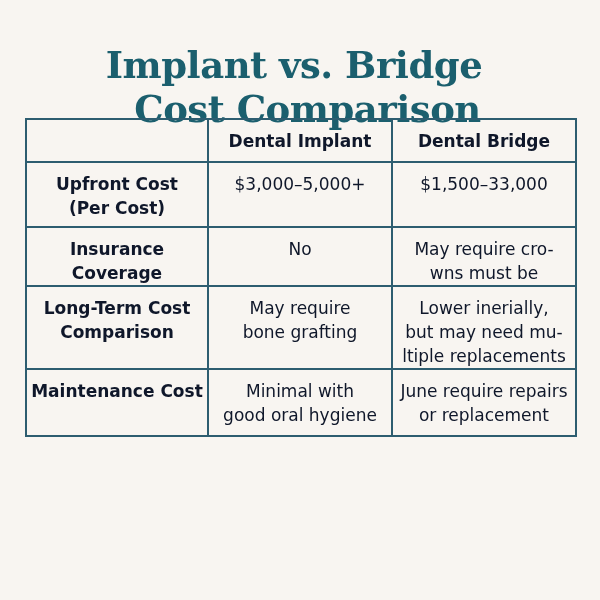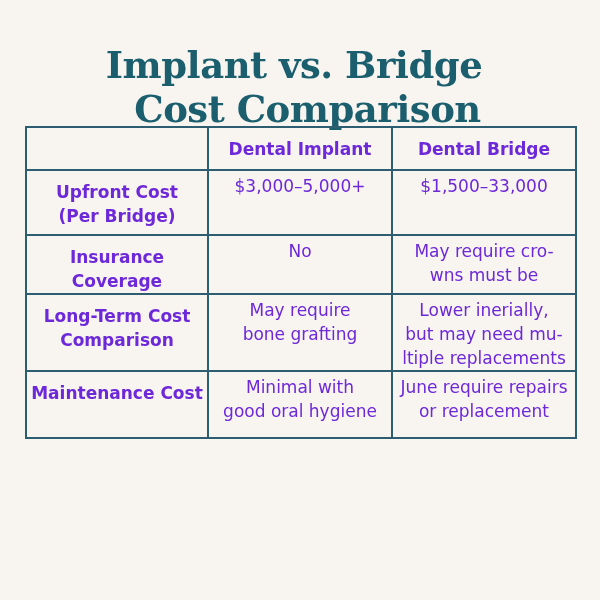--- a/index.html
+++ b/index.html
@@ -25,25 +25,25 @@
       color: #1b5f6e;
       font-size: 37px;
       line-height: 44px;
       letter-spacing: -0.5px;
     }
     .title .line1 { display: block; margin-left: -12px; }
     .title .line2 { display: block; margin-left: 15px; }
     table.cmp {
       position: absolute;
       left: 25px;
-      top: 126px;
+      top: 118px;
       width: 550px;
       border-collapse: collapse;
       table-layout: fixed;
-      color: #6d28d9;
+      color: #0f172a;
     }
     table.cmp td, table.cmp th {
       border: 2px solid #2d5d70;
       text-align: center;
       vertical-align: top;
       padding: 0 4px;
       font-size: 17px;
       line-height: 24px;
       font-weight: normal;
       box-sizing: border-box;
@@ -51,21 +51,21 @@
     table.cmp th {
       vertical-align: middle;
       font-weight: 600;
     }
     table.cmp td.rowhead {
       font-weight: 600;
       vertical-align: top;
       padding-top: 9px;
     }
     table.cmp td.val {
-      padding-top: 3px;
+      padding-top: 9px;
     }
     col.c1 { width: 182px; }
     col.c2 { width: 184px; }
     col.c3 { width: 184px; }
     tr.r-head { height: 43px; }
     tr.r1 { height: 65px; }
     tr.r2 { height: 63px; }
     tr.r3 { height: 58px; }
     tr.r4 { height: 86px; }
     tr.r5 { height: 64px; }
@@ -90,21 +90,21 @@
     <tr class="r-head">
       <th></th>
       <th>Dental Implant</th>
       <th>Dental Bridge</th>
     </tr>
   </thead>
   <tbody>
     <tr class="r1">
       <td class="rowhead">
         <span class="ml">Upfront Cost</span>
-        <span class="ml">(Per Bridge)</span>
+        <span class="ml">(Per Cost)</span>
       </td>
       <td class="val">
         <span class="ml">$3,000–5,000+</span>
       </td>
       <td class="val">
         <span class="ml">$1,500–33,000</span>
       </td>
     </tr>
     <tr class="r3">
       <td class="rowhead">

